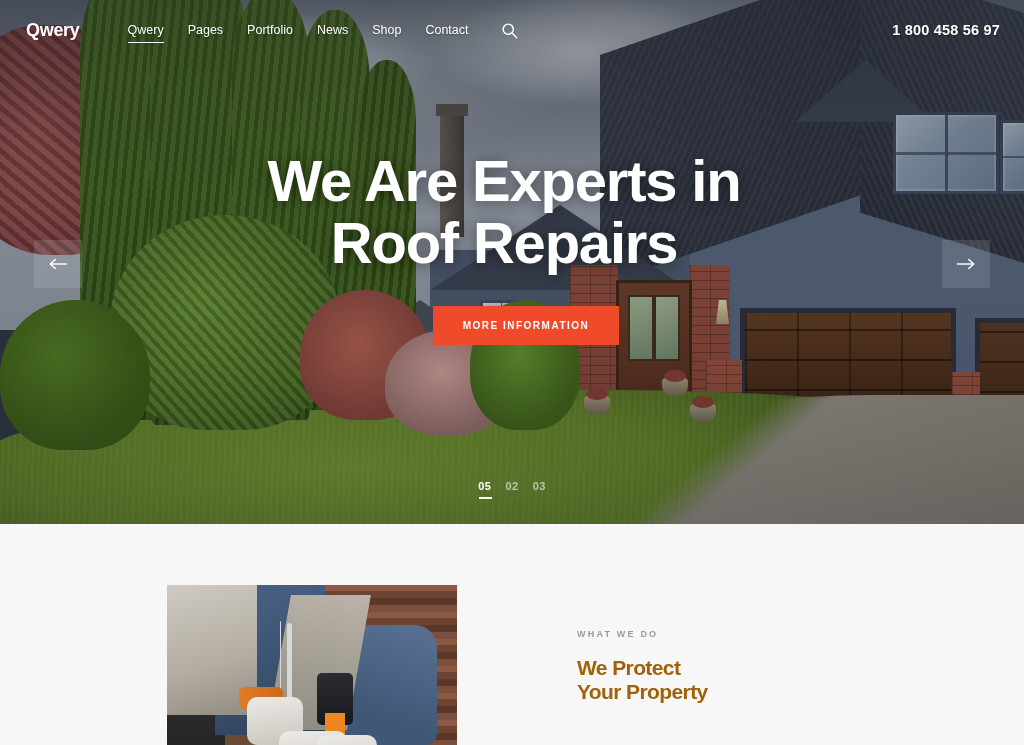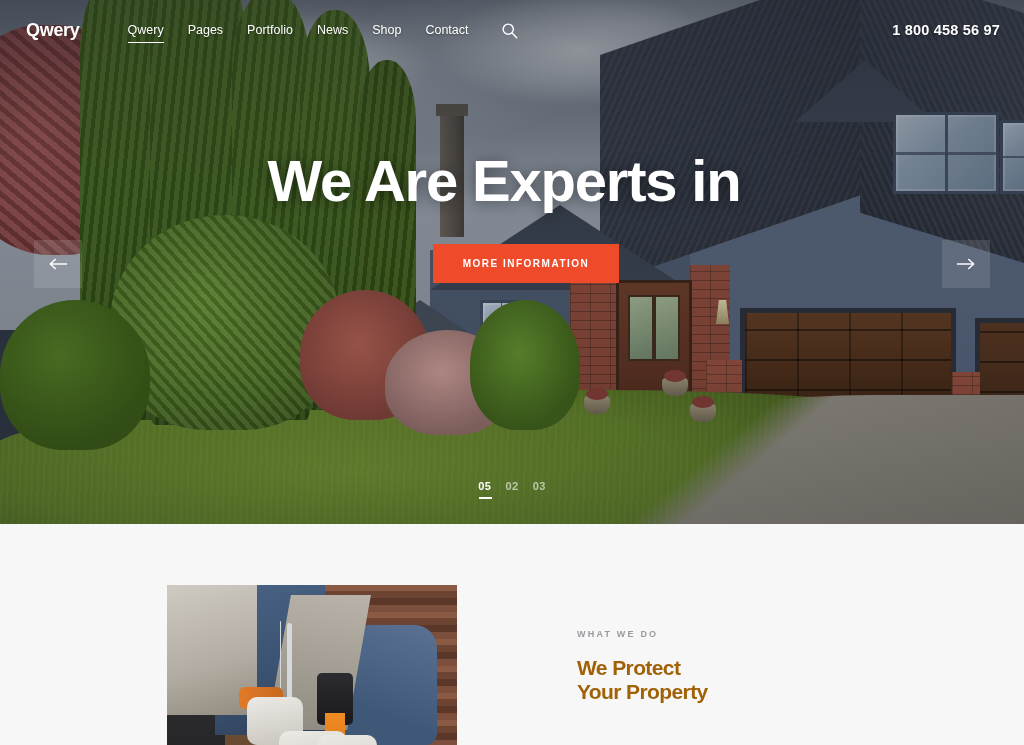--- a/index.html
+++ b/index.html
@@ -472,20 +472,21 @@
     </nav>
 
     <div class="header-right">
       <div class="phone">1 800 458 56 97</div>
     </div>
   </header>
 
   <div class="hero-content">
     <h1 class="hero-title">
       <span>We Are Experts in</span><br>
+      <span>Roof Repairs</span>
     </h1>
     <button class="btn-more">MORE INFORMATION</button>
   </div>
 
   <div class="hero-arrow arrow-left">
     <svg width="20" height="14" viewBox="0 0 22 14">
       <line x1="21" y1="7" x2="3" y2="7" stroke="#fff" stroke-width="1.6"></line>
       <polyline points="8,2 2.5,7 8,12" fill="none" stroke="#fff" stroke-width="1.6" stroke-linecap="round" stroke-linejoin="round"></polyline>
     </svg>
   </div>

